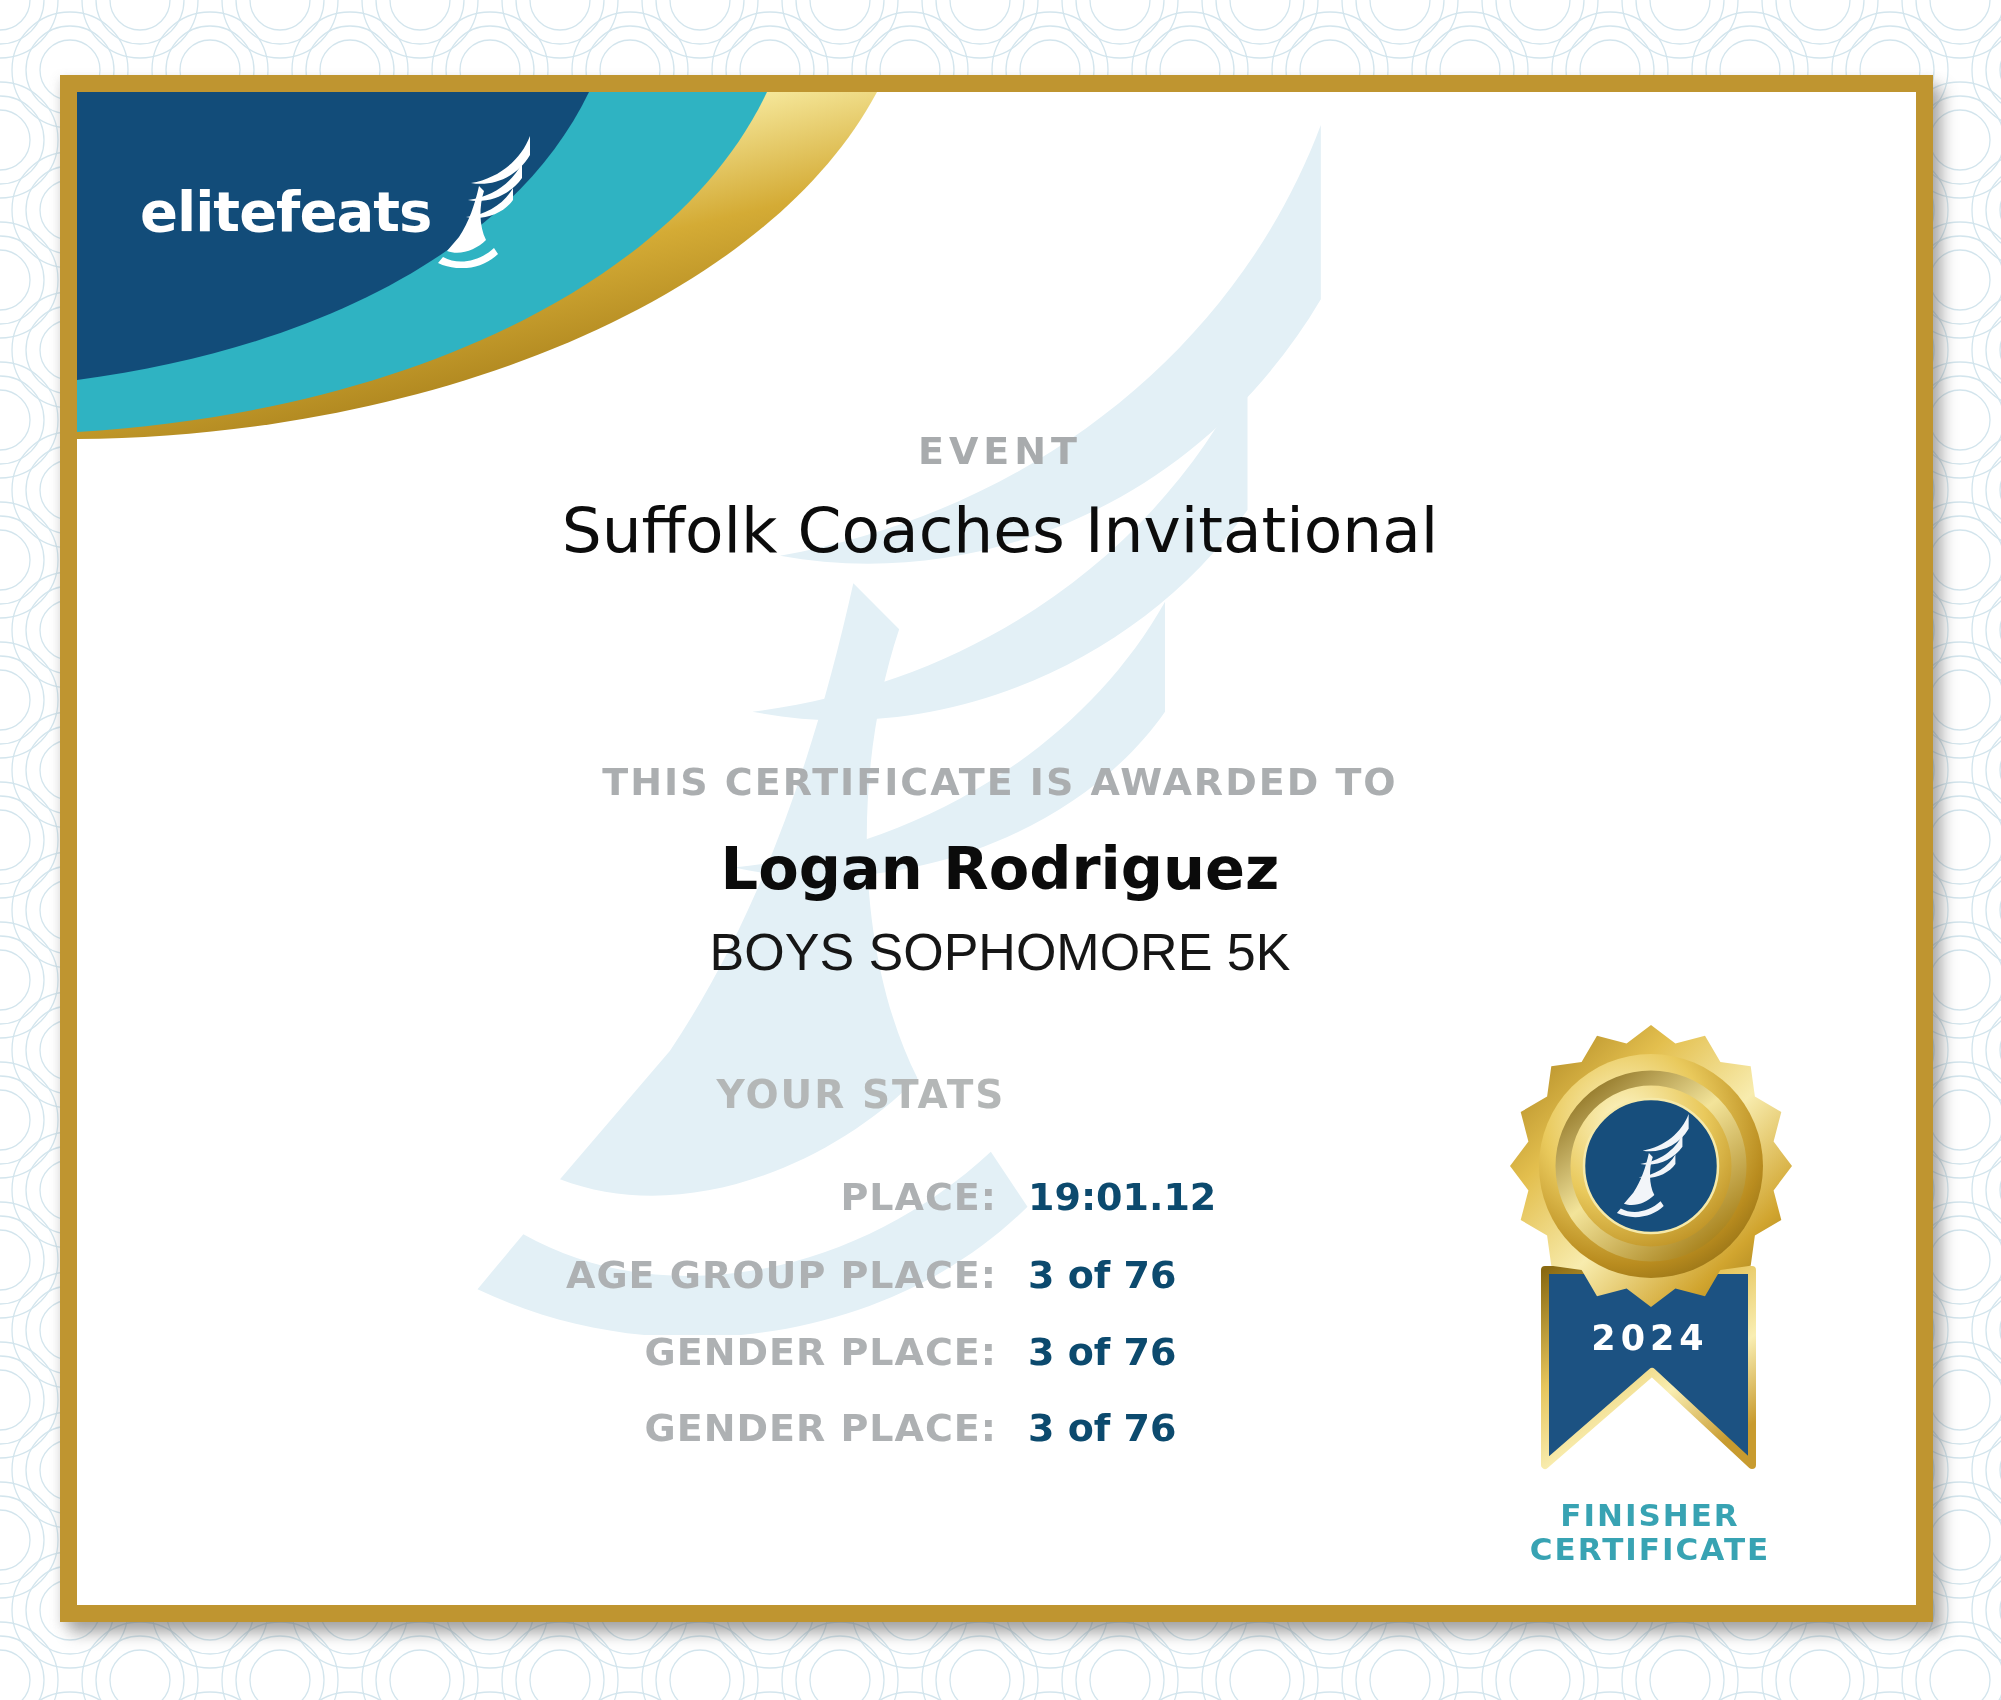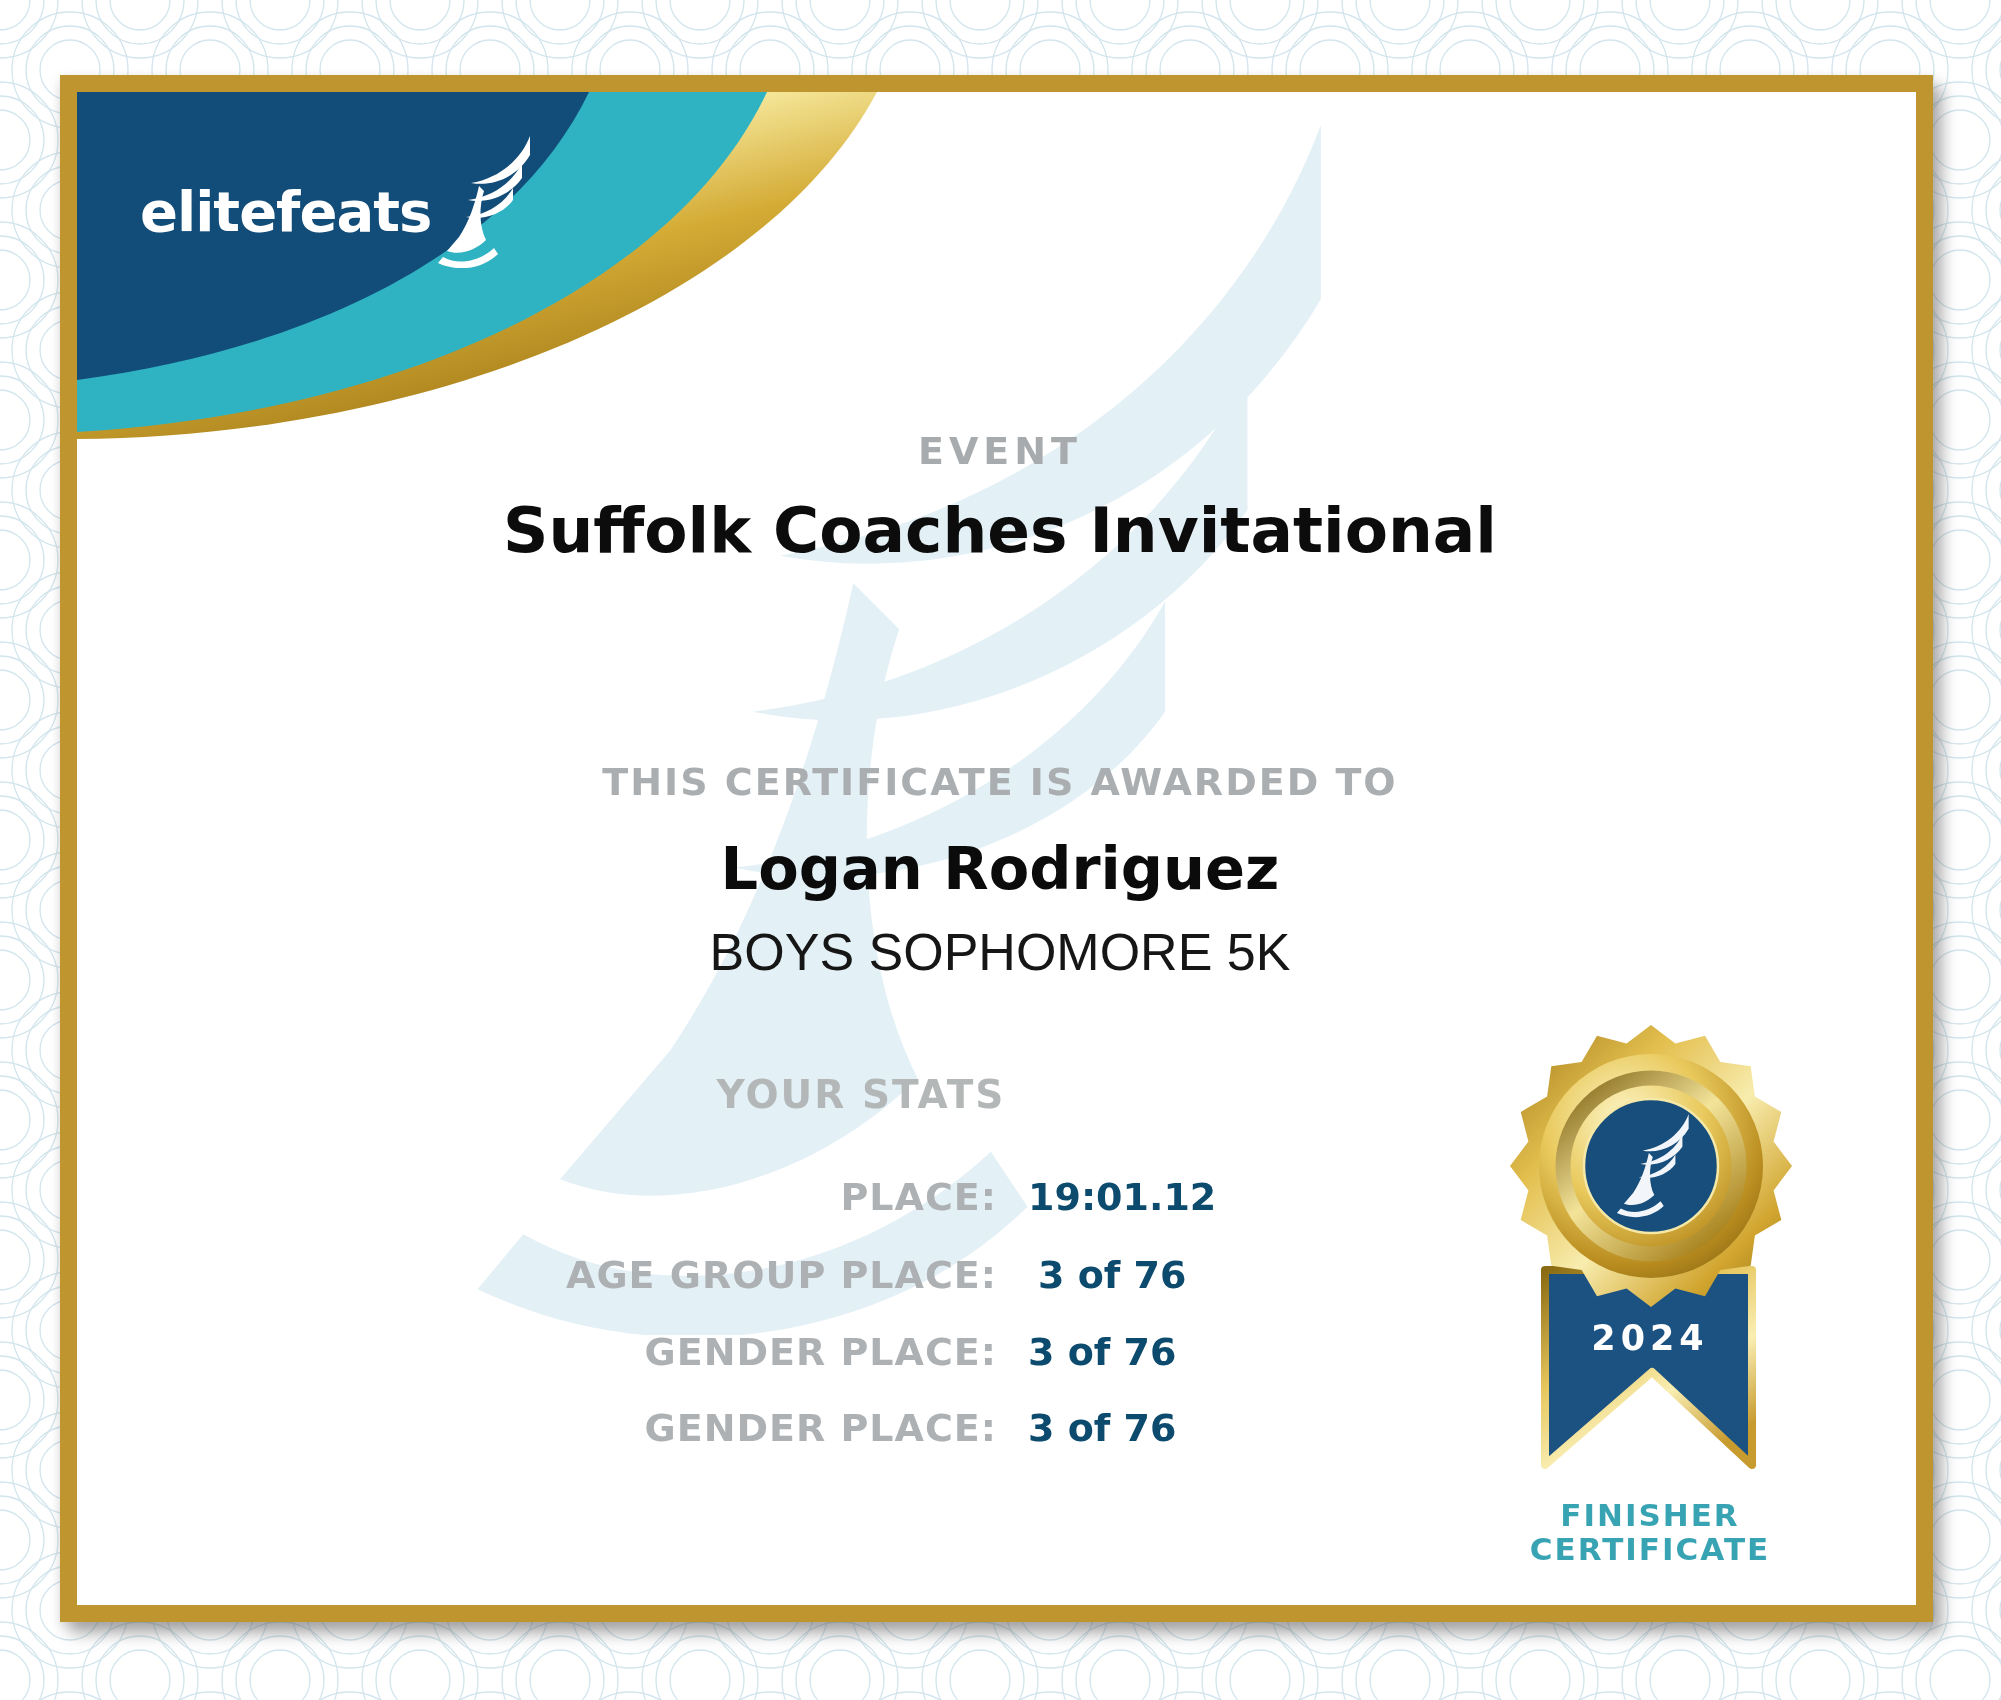--- a/index.html
+++ b/index.html
@@ -11,30 +11,30 @@
               border:17px solid #bf9530;background:#ffffff;z-index:1;
               box-shadow:10px 12px 14px rgba(90,90,90,.45), 0 4px 10px rgba(120,120,120,.25);}
   .watermark{position:absolute;left:430px;top:125px;z-index:2;}
   .swoosh{position:absolute;left:77px;top:92px;z-index:3;}
   .logo{position:absolute;left:140px;top:150px;z-index:4;display:flex;align-items:flex-start;}
   .logo-text{color:#ffffff;font-size:56px;font-weight:bold;letter-spacing:-1px;line-height:1;margin-top:34px;}
   .logo-icon{margin-left:2px;margin-top:-14px;}
   .content{position:absolute;left:200px;top:0;width:1600px;height:1700px;z-index:4;}
   .content > div{position:absolute;left:0;width:100%;text-align:center;line-height:1.05;}
   .event-label{top:432px;font-size:38px;font-weight:600;letter-spacing:5px;color:#a8abad;}
-  .event-title{top:498px;font-size:63px;font-weight:700;color:#0c0c0c;}
+  .event-title{top:498px;font-size:63px;font-weight:400;color:#0c0c0c;}
   .awarded-label{top:763px;font-size:38px;font-weight:600;letter-spacing:2px;color:#abaeb0;}
   .recipient-name{top:838px;font-size:59px;font-weight:800;color:#0b0b0b;}
   .division{top:925px;font-size:52px;font-weight:400;color:#161616;font-family:"Liberation Sans",sans-serif;}
   .stats-heading{position:absolute;left:561px;top:1075px;width:600px;text-align:center;z-index:4;
                  font-size:39px;font-weight:600;letter-spacing:2px;color:#b4b7b7;line-height:1;}
   .stat-row{position:absolute;left:200px;width:1400px;display:flex;z-index:4;font-size:38px;line-height:1.05;}
   .stat-label{width:797px;text-align:right;color:#aeb1b3;font-weight:600;letter-spacing:1px;}
   .stat-value{margin-left:31px;font-weight:bold;color:#0c4a6e;}
-  .row-0{top:1178px;} .row-1{top:1256px;gap:10px;} .row-2{top:1333px;} .row-3{top:1409px;}
+  .row-0{top:1178px;} .row-1{top:1256px;} .row-2{top:1333px;} .row-3{top:1409px;}
   .badge{position:absolute;left:1440px;top:960px;width:420px;height:640px;z-index:4;}
   .badge-svg{position:absolute;left:0;top:0;}
   .badge-year{position:absolute;left:110px;top:358px;width:200px;text-align:center;color:#ffffff;
               font-size:35px;font-weight:bold;letter-spacing:5px;}
   .badge-caption{position:absolute;left:50px;top:538px;width:320px;text-align:center;
                  color:#38a3b3;font-size:31px;font-weight:bold;letter-spacing:2px;line-height:34px;}
 </style>
 </head>
 <body>
 

